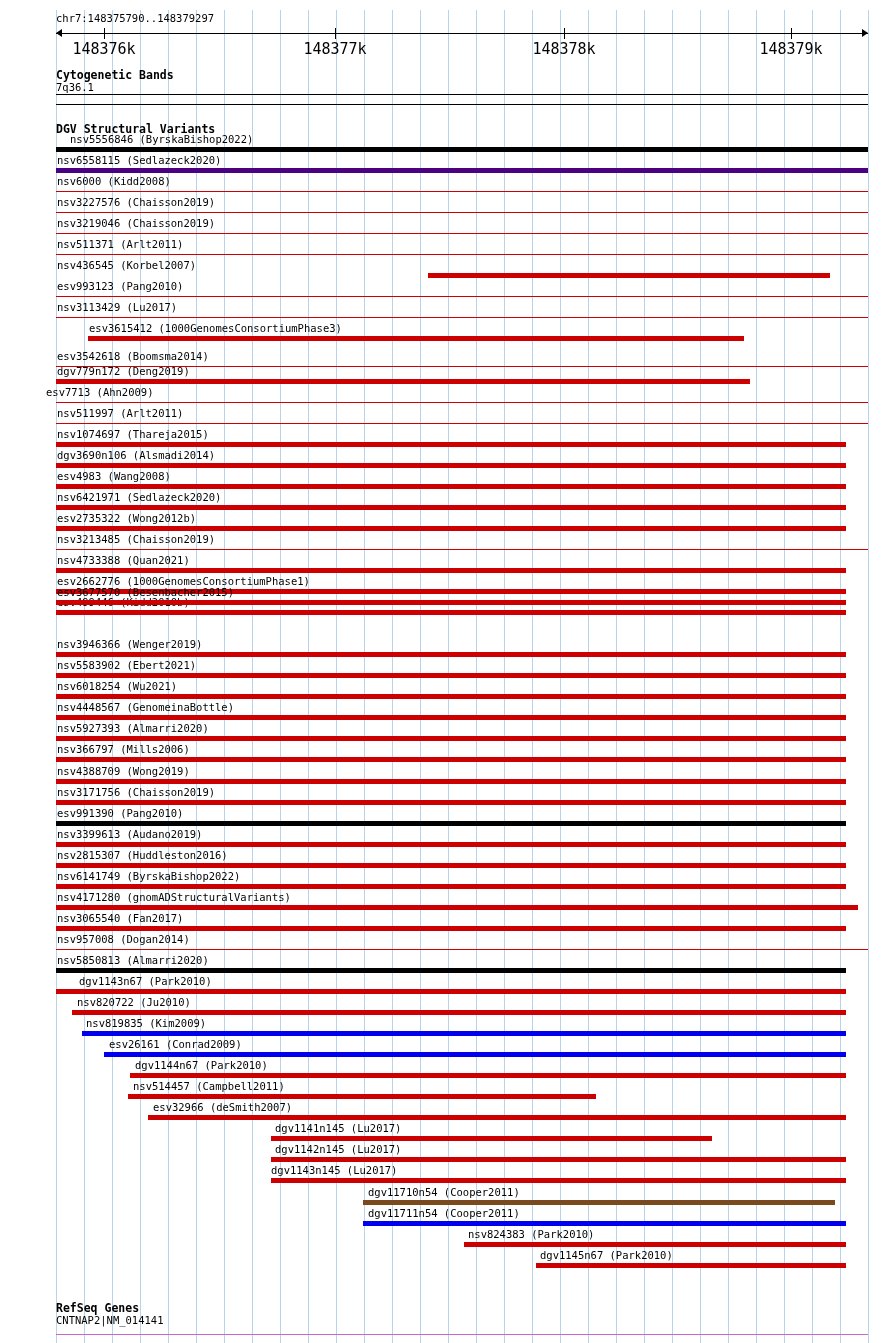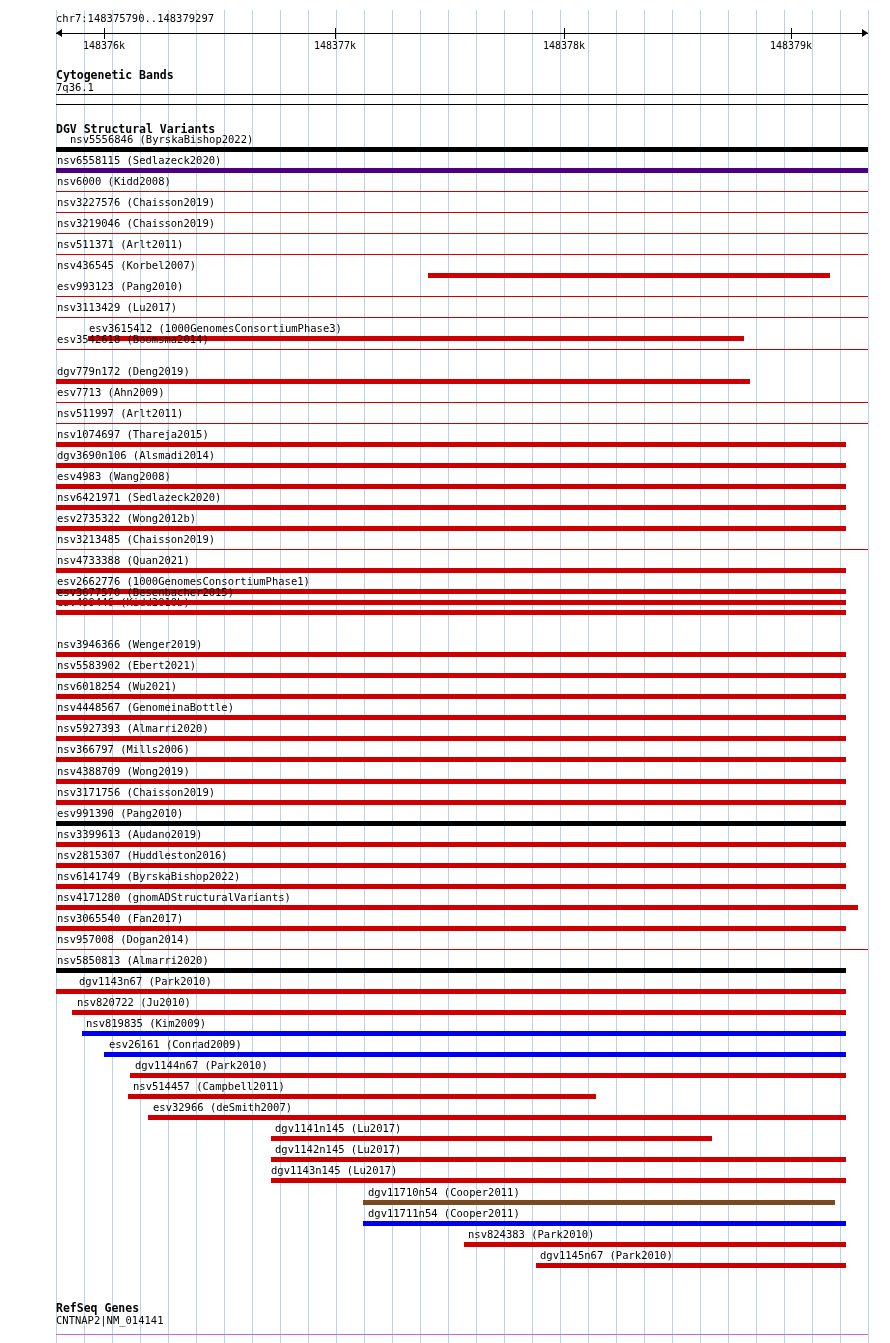--- a/index.html
+++ b/index.html
@@ -68,21 +68,21 @@
   .ruler-arrow-r { right: 0; border-left: 6px solid #000; }
   .tick {
     position: absolute;
     top: 0px;
     width: 1px; height: 11px;
     background: #000;
   }
   .tick-label {
     position: absolute;
     top: 12px;
-    font-size: 10px;
+    font-size: 15px;
     transform: translateX(-50%);
     white-space: nowrap;
   }
   
   .section-title {
     position: absolute;
     left: 56px;
     font-weight: bold;
     font-size: 11.5px;
     white-space: nowrap;
@@ -228,30 +228,30 @@
         <div class="track-bar" style="left: 56px; width: 812px; background: rgb(204, 0, 0); height: 1px; top: 16px;"></div>
       </div>
       <div class="track-row" style="top: 301.4px;">
         <div class="track-label" style="left: 57px;">nsv3113429 (Lu2017)</div>
         <div class="track-bar" style="left: 56px; width: 812px; background: rgb(204, 0, 0); height: 1px; top: 16px;"></div>
       </div>
       <div class="track-row" style="top: 322.45px; margin-left: 32px;">
         <div class="track-label" style="left: 57px;">esv3615412 (1000GenomesConsortiumPhase3)</div>
         <div class="track-bar" style="left: 56px; width: 656px; background: rgb(204, 0, 0); height: 5px; top: 14px;"></div>
       </div>
-      <div class="track-row" style="top: 333px;">
+      <div class="track-row" style="top: 350px;">
         <div class="track-label" style="left: 57px;">esv3542618 (Boomsma2014)</div>
         <div class="track-bar" style="left: 56px; width: 812px; background: rgb(204, 0, 0); height: 1px; top: 16px;"></div>
       </div>
       <div class="track-row" style="top: 364.55px;">
         <div class="track-label" style="left: 57px;">dgv779n172 (Deng2019)</div>
         <div class="track-bar" style="left: 56px; width: 694px; background: rgb(204, 0, 0); height: 5px; top: 14px;"></div>
       </div>
       <div class="track-row" style="top: 385.6px;">
-        <div class="track-label" style="left: 57px; text-align: center;">esv7713 (Ahn2009)</div>
+        <div class="track-label" style="left: 46px; text-align: center;">esv7713 (Ahn2009)</div>
         <div class="track-bar" style="left: 56px; width: 812px; background: rgb(204, 0, 0); height: 1px; top: 16px;"></div>
       </div>
       <div class="track-row" style="top: 406.65px;">
         <div class="track-label" style="left: 57px;">nsv511997 (Arlt2011)</div>
         <div class="track-bar" style="left: 56px; width: 812px; background: rgb(204, 0, 0); height: 1px; top: 16px;"></div>
       </div>
       <div class="track-row" style="top: 427.7px;">
         <div class="track-label" style="left: 57px;">nsv1074697 (Thareja2015)</div>
         <div class="track-bar" style="left: 56px; width: 790px; background: rgb(204, 0, 0); height: 5px; top: 14px;"></div>
       </div>

